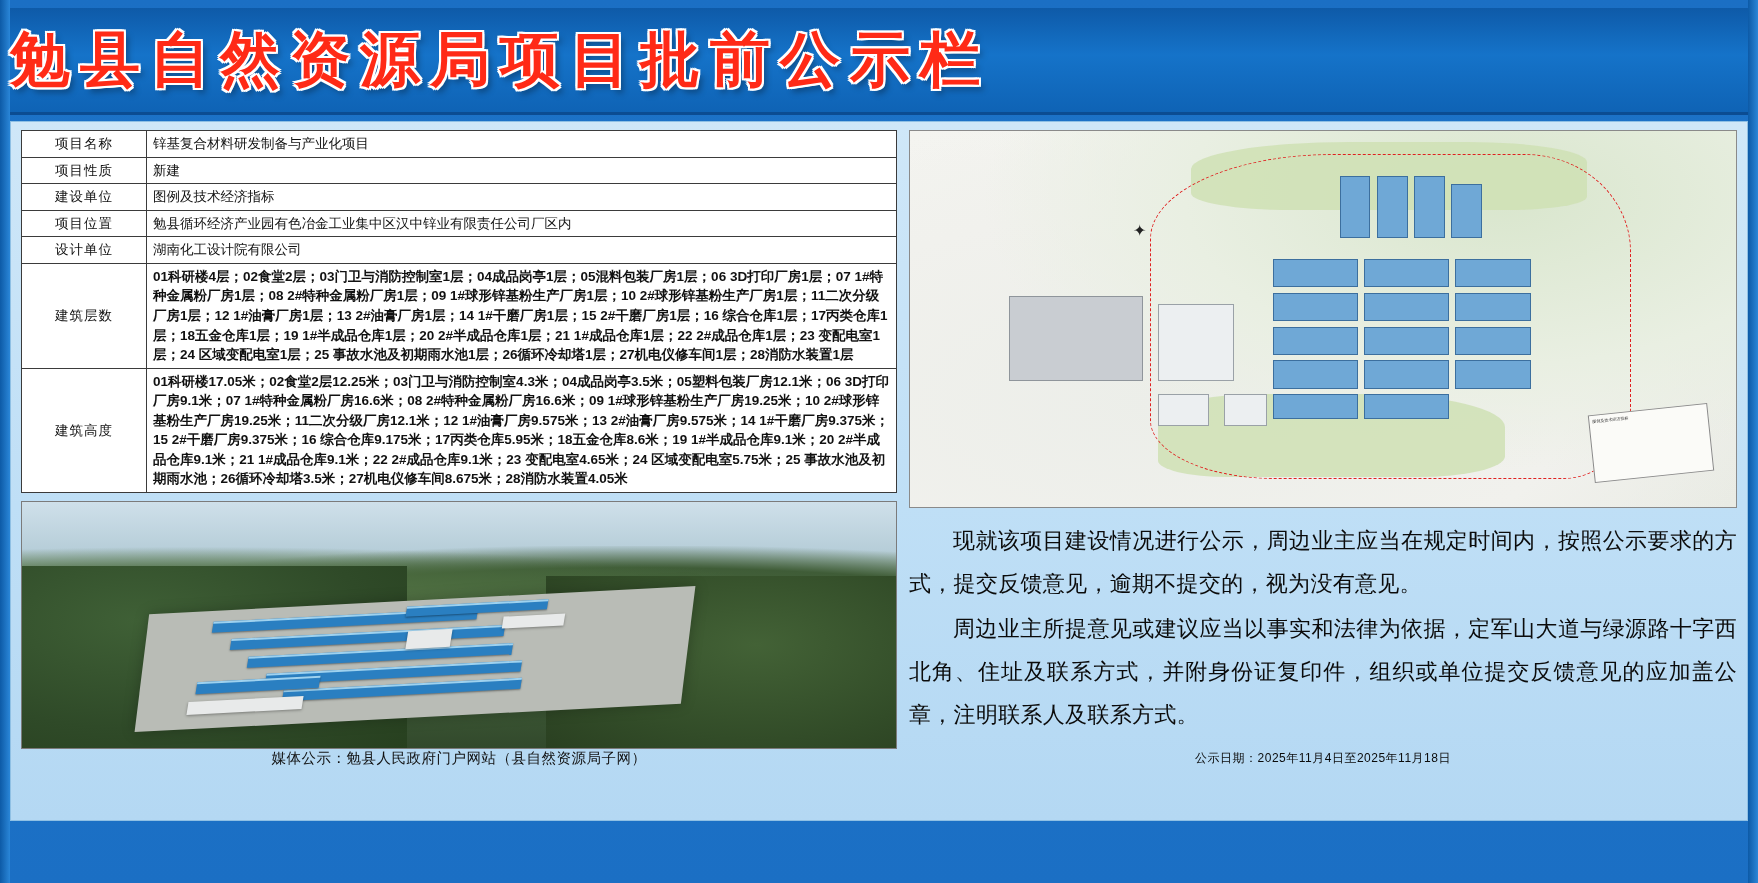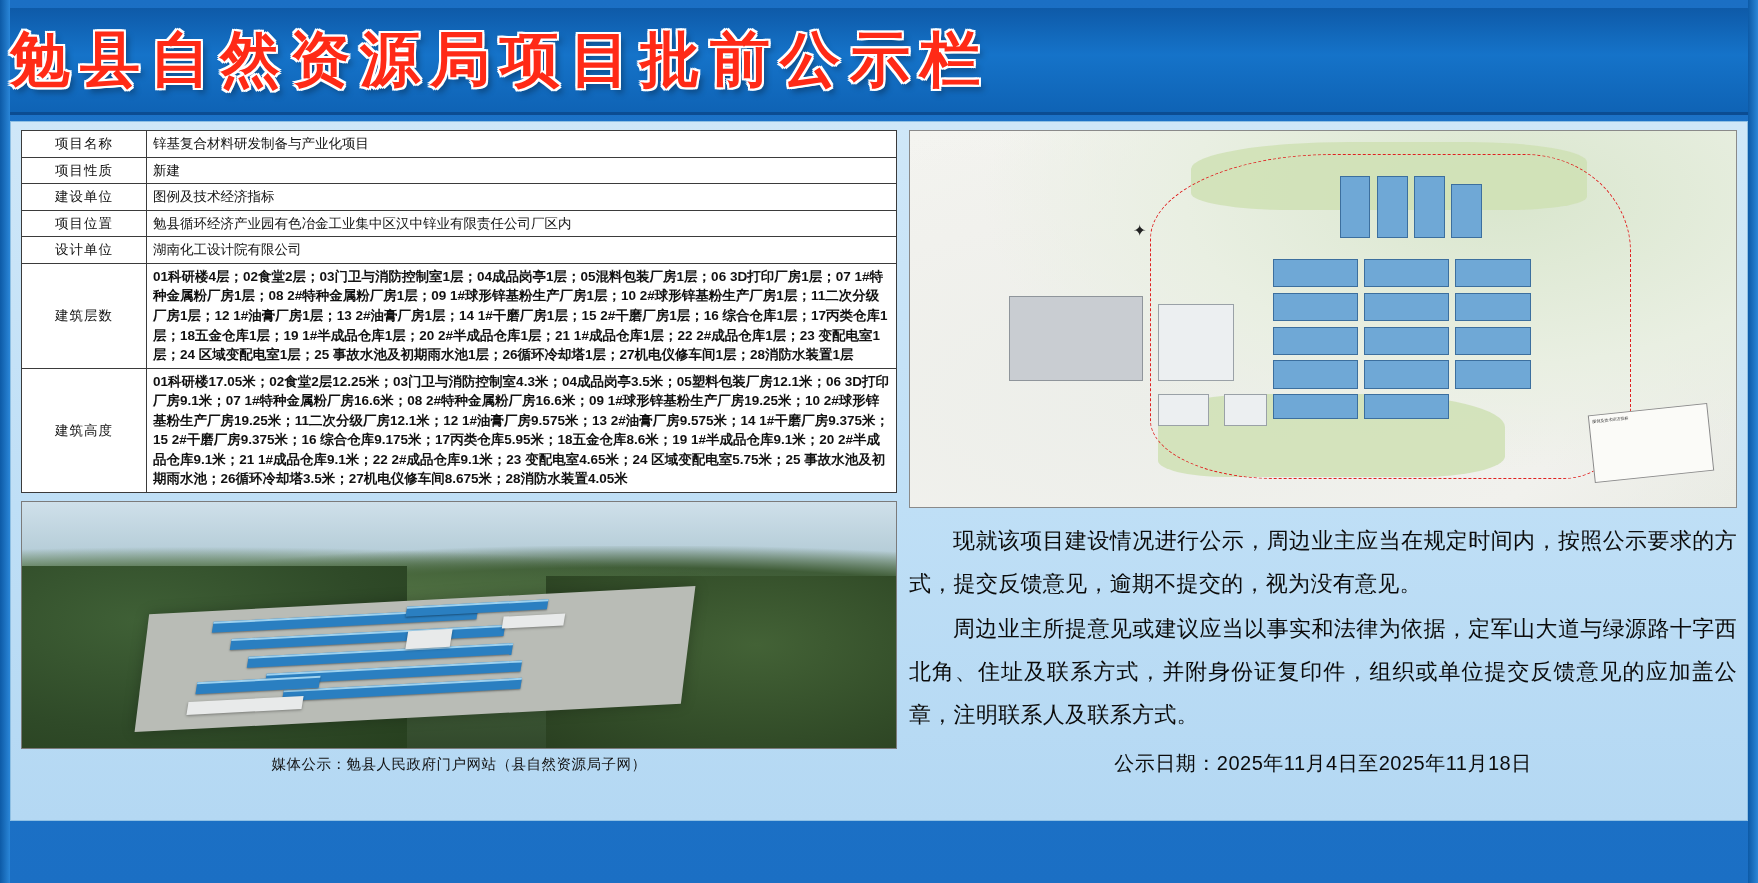--- a/index.html
+++ b/index.html
@@ -138,21 +138,20 @@
     box-shadow: 0 1px 2px rgba(0,0,0,0.4);
     transform: skewX(-12deg) rotate(-3deg);
   }
   .bldg-white {
     position: absolute;
     background: #e8eaea;
     transform: skewX(-12deg) rotate(-3deg);
     box-shadow: 0 1px 3px rgba(0,0,0,0.35);
   }
   .caption {
-    margin-top: 6px;
     text-align: center;
     font-size: 14.5px;
     color: #111111;
     letter-spacing: 0.5px;
   }
   
   .siteplan {
     width: 100%;
     height: 378px;
     border: 1px solid #8a8a8a;
@@ -222,21 +221,21 @@
     letter-spacing: 0.3px;
   }
   .notice p {
     margin: 0 0 2px 0;
     text-indent: 2em;
     text-align: justify;
   }
   .notice-date {
     margin-top: 12px;
     text-align: center;
-    font-size: 20px;
+    font-size: 12px;
     color: #0b0b0b;
     letter-spacing: 0.5px;
   }
   
   .footer {
     margin-top: 6px;
     height: 52px;
     background: linear-gradient(180deg, #1a6fc2 0%, #1b78cd 50%, #0f5fae 100%);
     border-top: 2px solid #0b4c92;
     display: flex;

